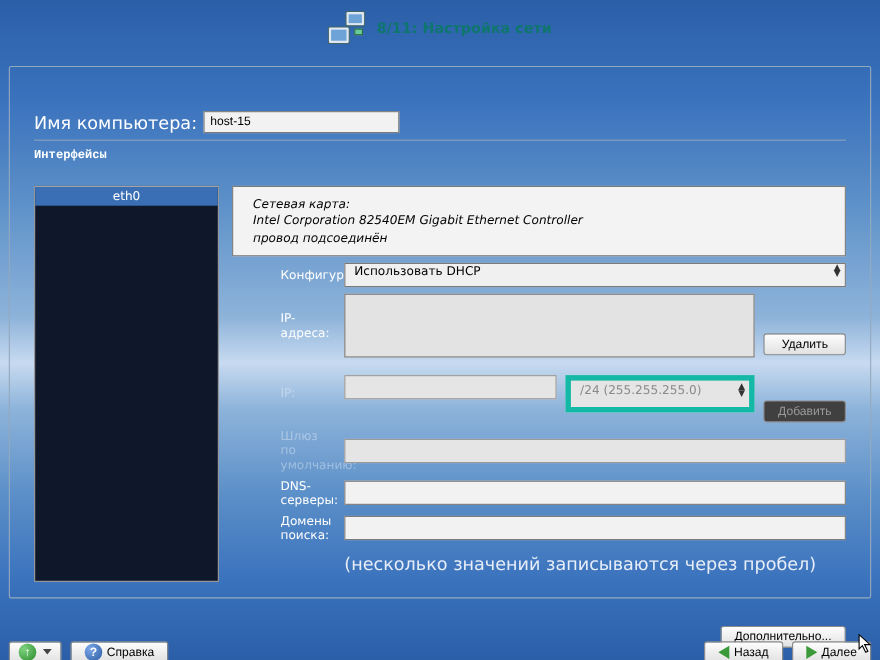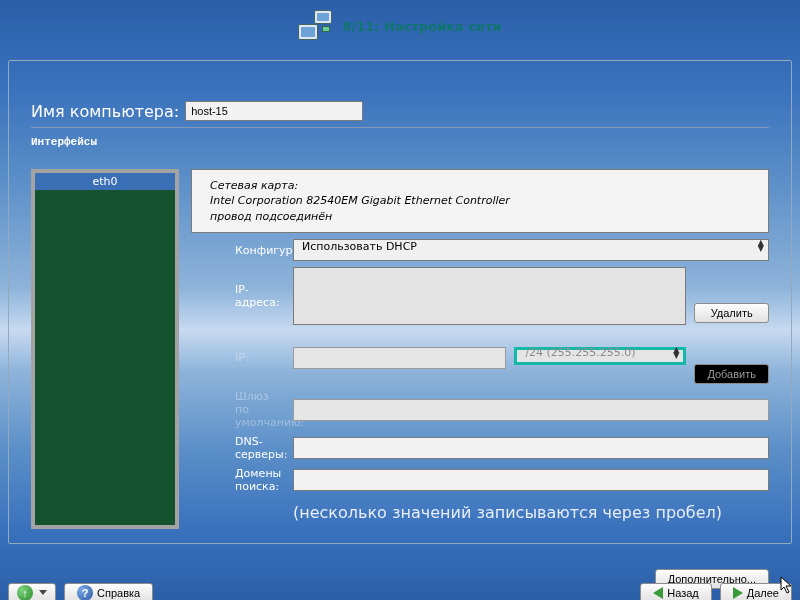--- a/index.html
+++ b/index.html
@@ -29,21 +29,21 @@
 .inputx {
   background: #f2f2f2; border: 1px solid #7a7a7a; padding: 3px 5px; font-size: 11px; height: 20px;
 }
 
 .hr { height:1px; background: rgba(255,255,255,0.5); border-bottom:1px solid rgba(0,0,0,0.2); margin: 6px 0 8px; }
 
 .section-title { color:#fff; font-weight:bold; font-size:11px; margin-bottom:21px;font-family:Liberation Mono, monospace; }
 
 .cols { display:flex; gap:12px; height: 360px; }
 .iface-list {
-  width: 148px; background: #14532d; border: 4px solid #a3a3a3; height: 100%;
+  width: 168px; background: #0f172a; border: 1px solid #a3a3a3; height: 100%;
 }
 .iface-item { background:#3b6fb5; color:#fff; padding:2px 14px; font-size:11px; text-align:center; }
 
 .right { flex:1; display:flex; flex-direction:column; gap:6px; }
 .infobox { background:#f3f3f3; border:1px solid #7a7a7a; padding:8px 18px; font-size:11px; line-height:1.4; height:70px;font-style:italic; }
 
 .form-grid { display:grid; grid-template-columns: 94px 1fr auto; column-gap:8px; row-gap:6px; align-items:center; }
 .form-grid .flab { text-align:left; color:#fff; font-size:11px;margin-left:44px; }
 .form-grid .flab.dim { color: rgba(255,255,255,0.35); }
 
@@ -52,21 +52,21 @@
 
 .ip-list { background:#f0f0f0; border:1px solid #7a7a7a; height:58px; }
 .ip-list.dim { background:#e3e3e3; }
 
 .btnx {
   background: linear-gradient(#fdfdfd,#e1e1e1); border:1px solid #8b8b8b; border-radius:3px;
   height:20px; padding: 0 12px; font-size:11px; display:inline-flex; align-items:center; justify-content:center; gap:4px;
   min-width:70px; cursor:pointer;margin-top:33px;
 }
 .btnx.small { min-width:64px; }
-.btnx:disabled, .inputx:disabled { color:#9a9a9a; background:#000000;text-align:center; }
+.btnx:disabled, .inputx:disabled { color:#9a9a9a; background:#404040;text-align:center; }
 
 .disabled-input { background:#e5e5e5; color:#999; border:1px solid #9a9a9a; height:22px; padding:0 6px; font-size:11px; }
 
 .footer-note { color:#e8eef8; font-size:16px; margin-left:102px; margin-top:4px; }
 
 .adv-wrap { display:flex; justify-content:flex-end; margin-top:8px; }
 
 .bottom-bar { position:absolute; left:8px; right:8px; bottom:8px; height:32px; display:flex; align-items:center; justify-content:space-between; }
 .bottom-left, .bottom-right { display:flex; gap:8px; }
 .icon-circle { width:16px; height:16px; border-radius:50%; display:inline-flex; align-items:center; justify-content:center; color:#fff; font-weight:bold; font-size:11px; }
@@ -74,21 +74,21 @@
 .ic-help { background: radial-gradient(circle at 30% 30%, #7aa7e8, #2a5aa0); }
 .arr { width:0; height:0; }
 .arr-left { border-top:6px solid transparent; border-bottom:6px solid transparent; border-right:10px solid #3a9a3a; }
 .arr-right { border-top:6px solid transparent; border-bottom:6px solid transparent; border-left:10px solid #3a9a3a; }
 .dd-caret { width:0;height:0;border-left:4px solid transparent;border-right:4px solid transparent;border-top:5px solid #444; margin-left:2px;}
 
 .cursor { position:absolute; right:6px; bottom:6px; width:14px; height:18px; pointer-events:none; }
 .cursor svg { width:14px; height:18px; }
 
 .mask-row { display:flex; gap:8px; }
-.mask-sel { display:flex; align-items:center; justify-content:space-between; background:#e5e5e5; border:3px solid #14b8a6; height:18px; padding:0 4px 6px 8px; font-size:11px; color:#8a8a8a; width:172px;}
+.mask-sel { display:flex; align-items:center; justify-content:space-between; background:#e5e5e5; border:5px solid #14b8a6; height:34px; padding:0 4px 6px 8px; font-size:11px; color:#8a8a8a; width:172px;}
 </style>
 </head>
 <body>
 
 <div class="header">
   <div class="net-icon">
     <div class="mon1"></div>
       <div class="mon2"></div>
       <div class="plug"></div>
   </div>

